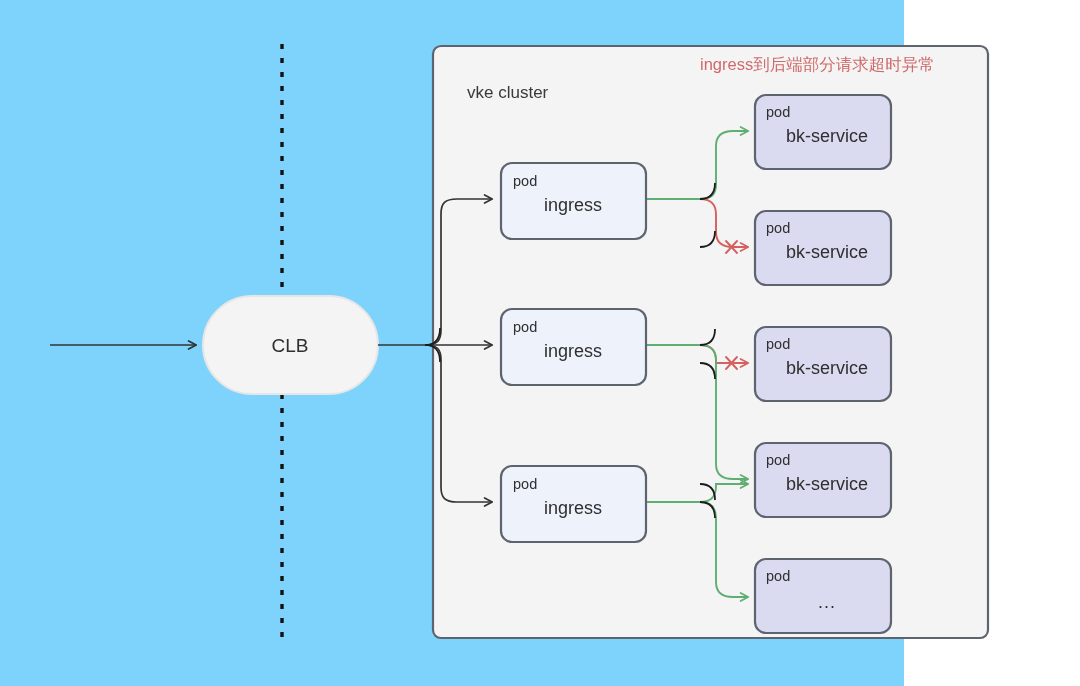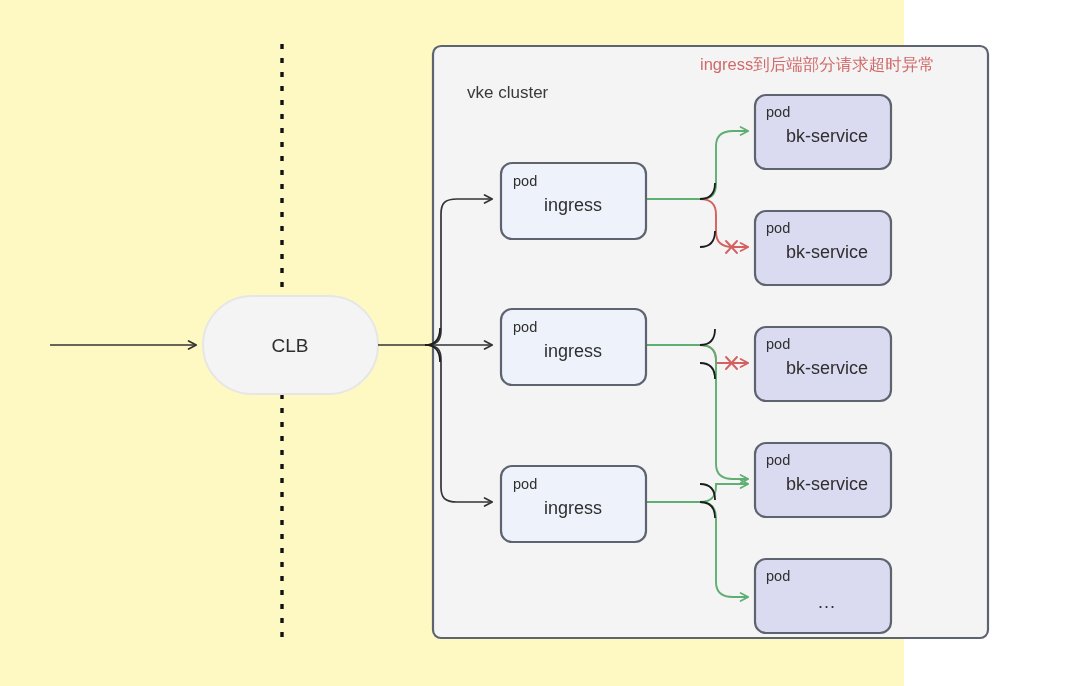--- a/index.html
+++ b/index.html
@@ -1,21 +1,21 @@
 <!DOCTYPE html>
 <html><head>
 <meta charset="utf-8">
 <style>
   html,body{margin:0;padding:0;background:#ffffff;}
   body{
     width:1080px;height:686px;overflow:hidden;
     font-family:"Liberation Sans","DejaVu Sans",sans-serif;
     -webkit-font-smoothing:antialiased;
   }
-  #stage{position:relative;width:904px;height:686px;background:#fef9c3;}
+  #stage{position:relative;width:904px;height:686px;background:#7dd3fc;}
   svg.layer{position:absolute;left:0;top:0;width:1080px;height:686px;}
 
   
   .t-clb{font-size:19px;fill:#2f2f2f;}
   .t-cluster{font-size:17px;fill:#3a3a3a;}
   .t-annot{font-size:16.5px;fill:#d06a6a;}
   .t-podkey{font-size:14.5px;fill:#2f2f2f;}
   .t-podname{font-size:18px;fill:#2f2f2f;}
   .t-dots{font-size:18px;fill:#2f2f2f;letter-spacing:1px;}
 </style>

